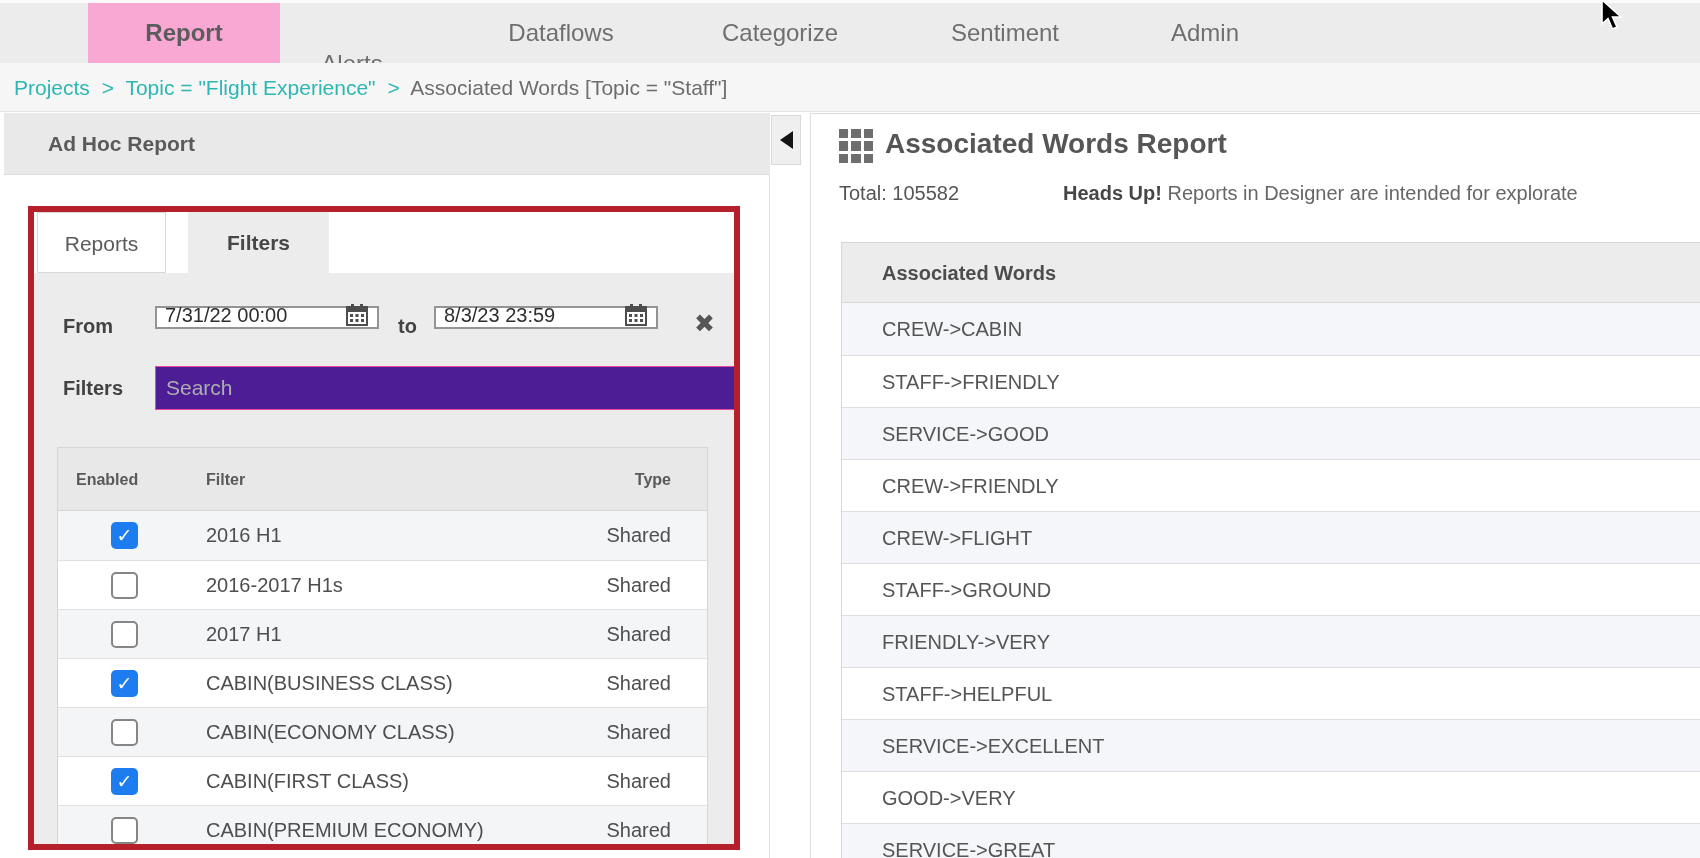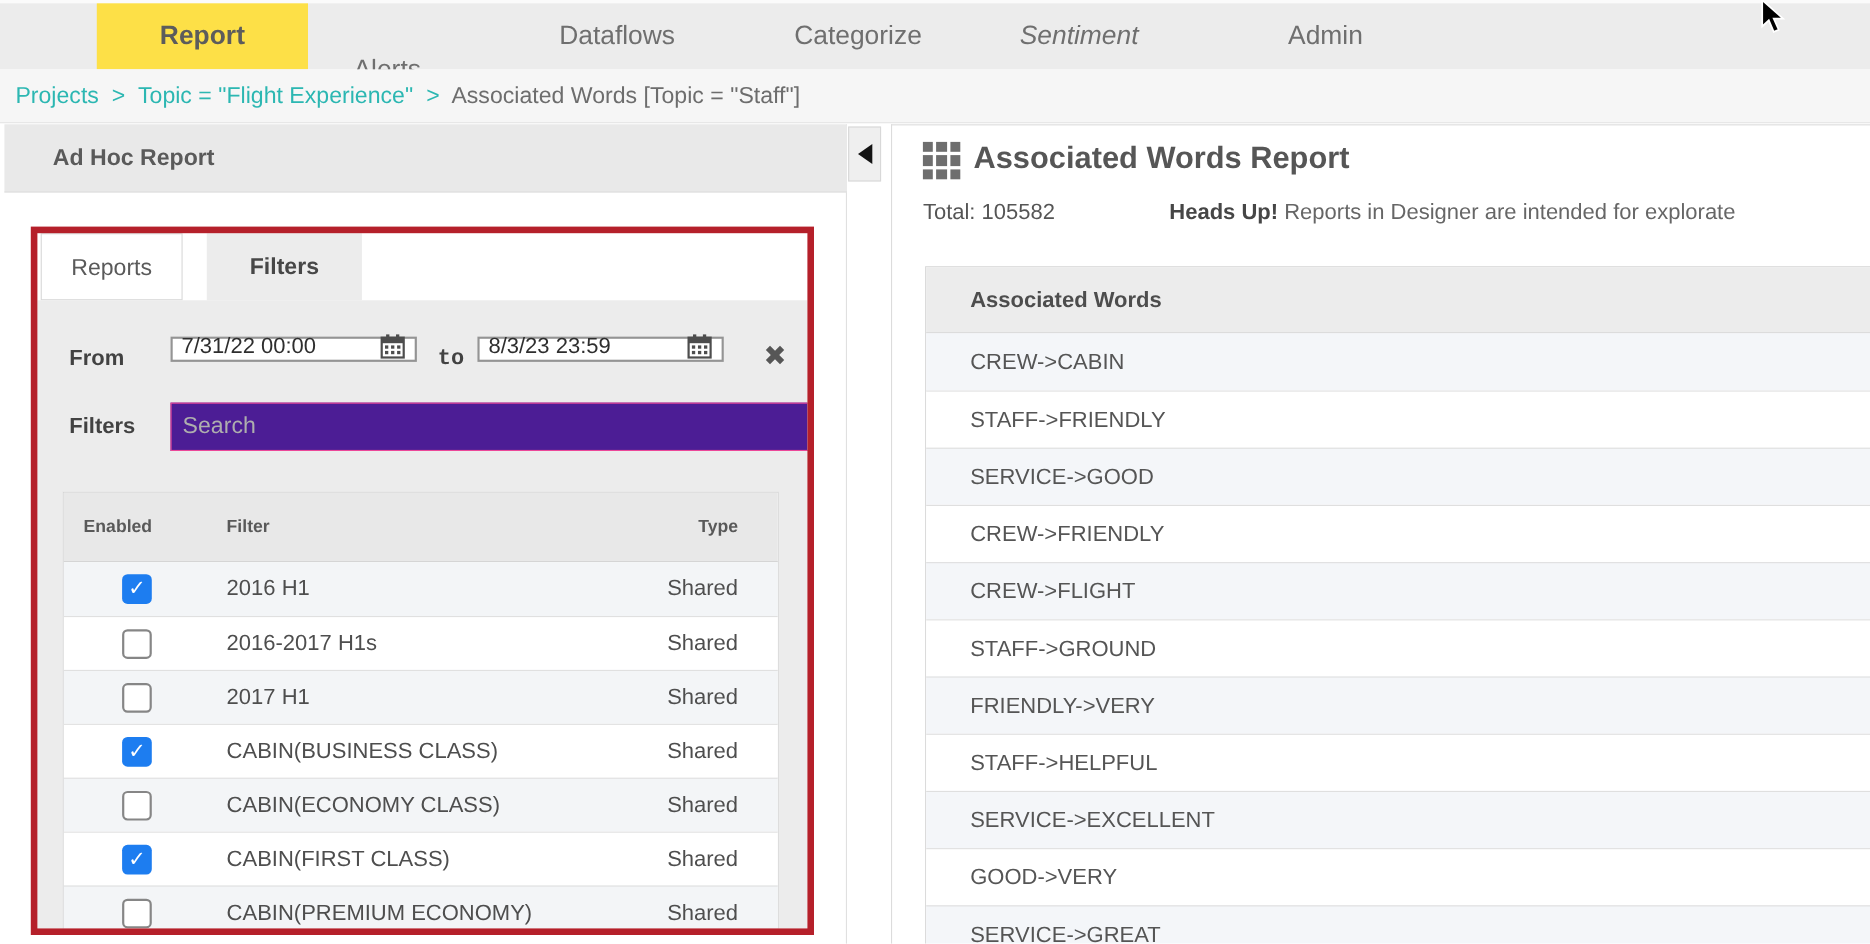--- a/index.html
+++ b/index.html
@@ -5,21 +5,21 @@
   * { margin:0; padding:0; box-sizing:border-box; }
   html,body { width:1700px; height:858px; overflow:hidden; background:#fff;
     font-family:"Liberation Sans","DejaVu Sans",sans-serif; }
   body { position:relative; }
 
   
   .topnav { position:absolute; left:0; top:0; width:1700px; height:63px; background:#ececec; }
   .topnav-topstrip { position:absolute; left:0; top:0; width:1700px; height:3px; background:#fbfbfb; }
   .nav-item { position:absolute; top:0; height:63px; line-height:66px; text-align:center;
     font-size:24px; color:#6f6f6f; cursor:default; }
-  .nav-item.active { background:#fde047; font-weight:bold; color:#5c5c5c; }
+  .nav-item.active { background:#f9a8d4; font-weight:bold; color:#5c5c5c; }
 
   
   .breadcrumb { position:absolute; left:0; top:63px; width:1700px; height:49px; background:#f6f6f6;
     border-bottom:1px solid #e6e6e6; line-height:49px; padding-left:14px; font-size:21px; white-space:nowrap; }
   .crumb-link { color:#2cb7b2; }
   .crumb-sep { color:#2cb7b2; padding:0 6px; }
   .crumb-current { color:#6d6d6d; }
 
   
   .left-panel { position:absolute; left:4px; top:113px; width:766px; height:745px; background:#fff;
@@ -102,21 +102,21 @@
   .cursor { position:absolute; left:1600px; top:0; z-index:99; pointer-events:none; }
 </style>
 </head>
 <body>
 
 <div class="topnav">
   <div class="nav-item active" style="left:88px;width:192px;">Report</div>
   <div class="nav-item" style="left:292px;width:120px;margin-top:31px;">Alerts</div>
   <div class="nav-item" style="left:700px;width:160px;">Categorize</div>
   <div class="nav-item" style="left:481px;width:160px;">Dataflows</div>
-  <div class="nav-item" style="left:901px;width:160px;font-style:italic;">Sentiment</div>
+  <div class="nav-item" style="left:925px;width:160px;">Sentiment</div>
   <div class="nav-item" style="left:1125px;width:160px;">Admin</div>
   <div class="topnav-topstrip"></div>
 </div>
 
 <div class="breadcrumb">
   <span class="crumb-link">Projects</span>
   <span class="crumb-sep">&gt;</span>
   <span class="crumb-link">Topic = "Flight Experience"</span>
   <span class="crumb-sep">&gt;</span>
   <span class="crumb-current">Associated Words [Topic = "Staff"]</span>
@@ -150,21 +150,21 @@
         <rect x="5" y="11" width="3" height="3"></rect>
           <rect x="10.5" y="11" width="3" height="3"></rect>
           <rect x="16" y="11" width="3" height="3"></rect>
         <rect x="5" y="16" width="3" height="3"></rect>
           <rect x="10.5" y="16" width="3" height="3"></rect>
           <rect x="16" y="16" width="3" height="3"></rect>
       </g>
     </svg>
   </div>
 
-  <span class="fp-label" style="left:364px;top:42px;font-family:Liberation Mono, monospace;">to</span>
+  <span class="fp-label" style="left:364px;top:42px;">to</span>
 
   <div class="date-input" style="left:400px;width:224px;">
     <span class="dval">8/3/23 23:59</span>
     <svg class="cal-icon" viewBox="0 0 24 24">
       <rect x="2" y="4" width="20" height="18" fill="none" stroke="#4d4d4d" stroke-width="2"></rect>
       <rect x="2" y="4" width="20" height="5" fill="#4d4d4d"></rect>
       <rect x="6" y="1" width="3" height="5" fill="#4d4d4d"></rect>
       <rect x="15" y="1" width="3" height="5" fill="#4d4d4d"></rect>
       <g fill="#4d4d4d">
         <rect x="5" y="11" width="3" height="3"></rect>

